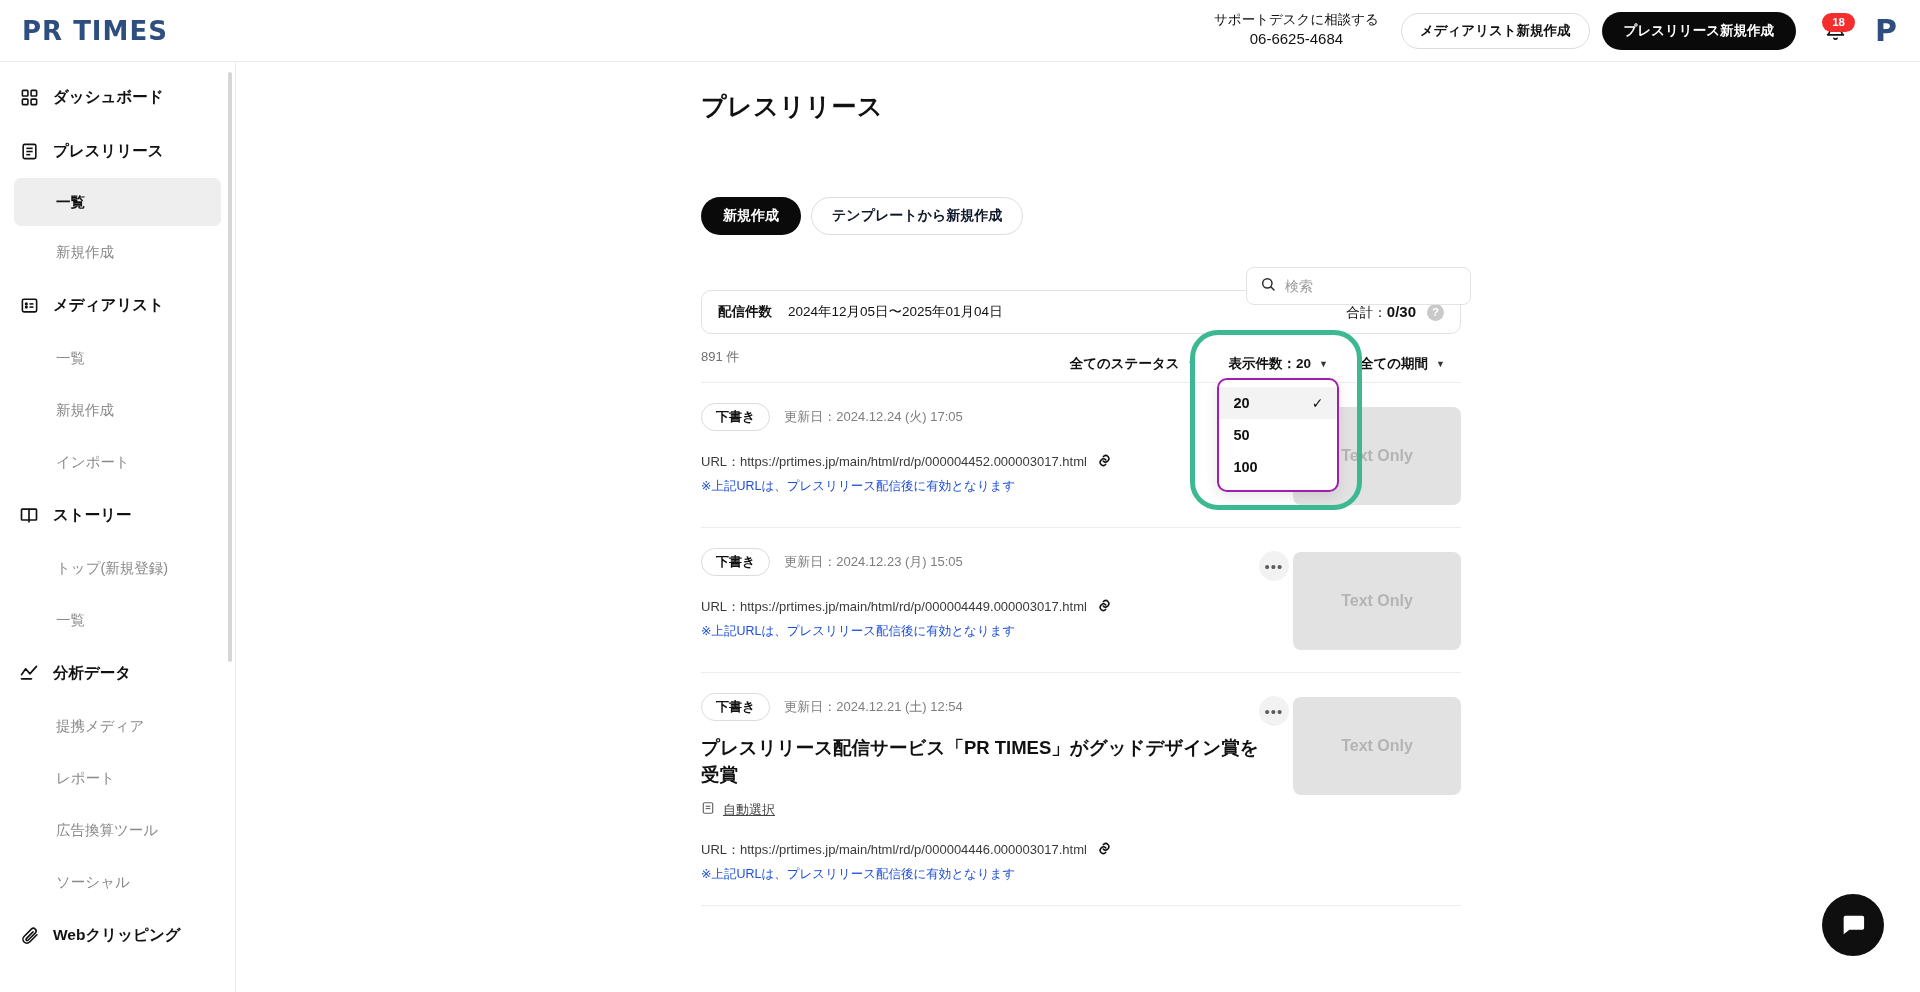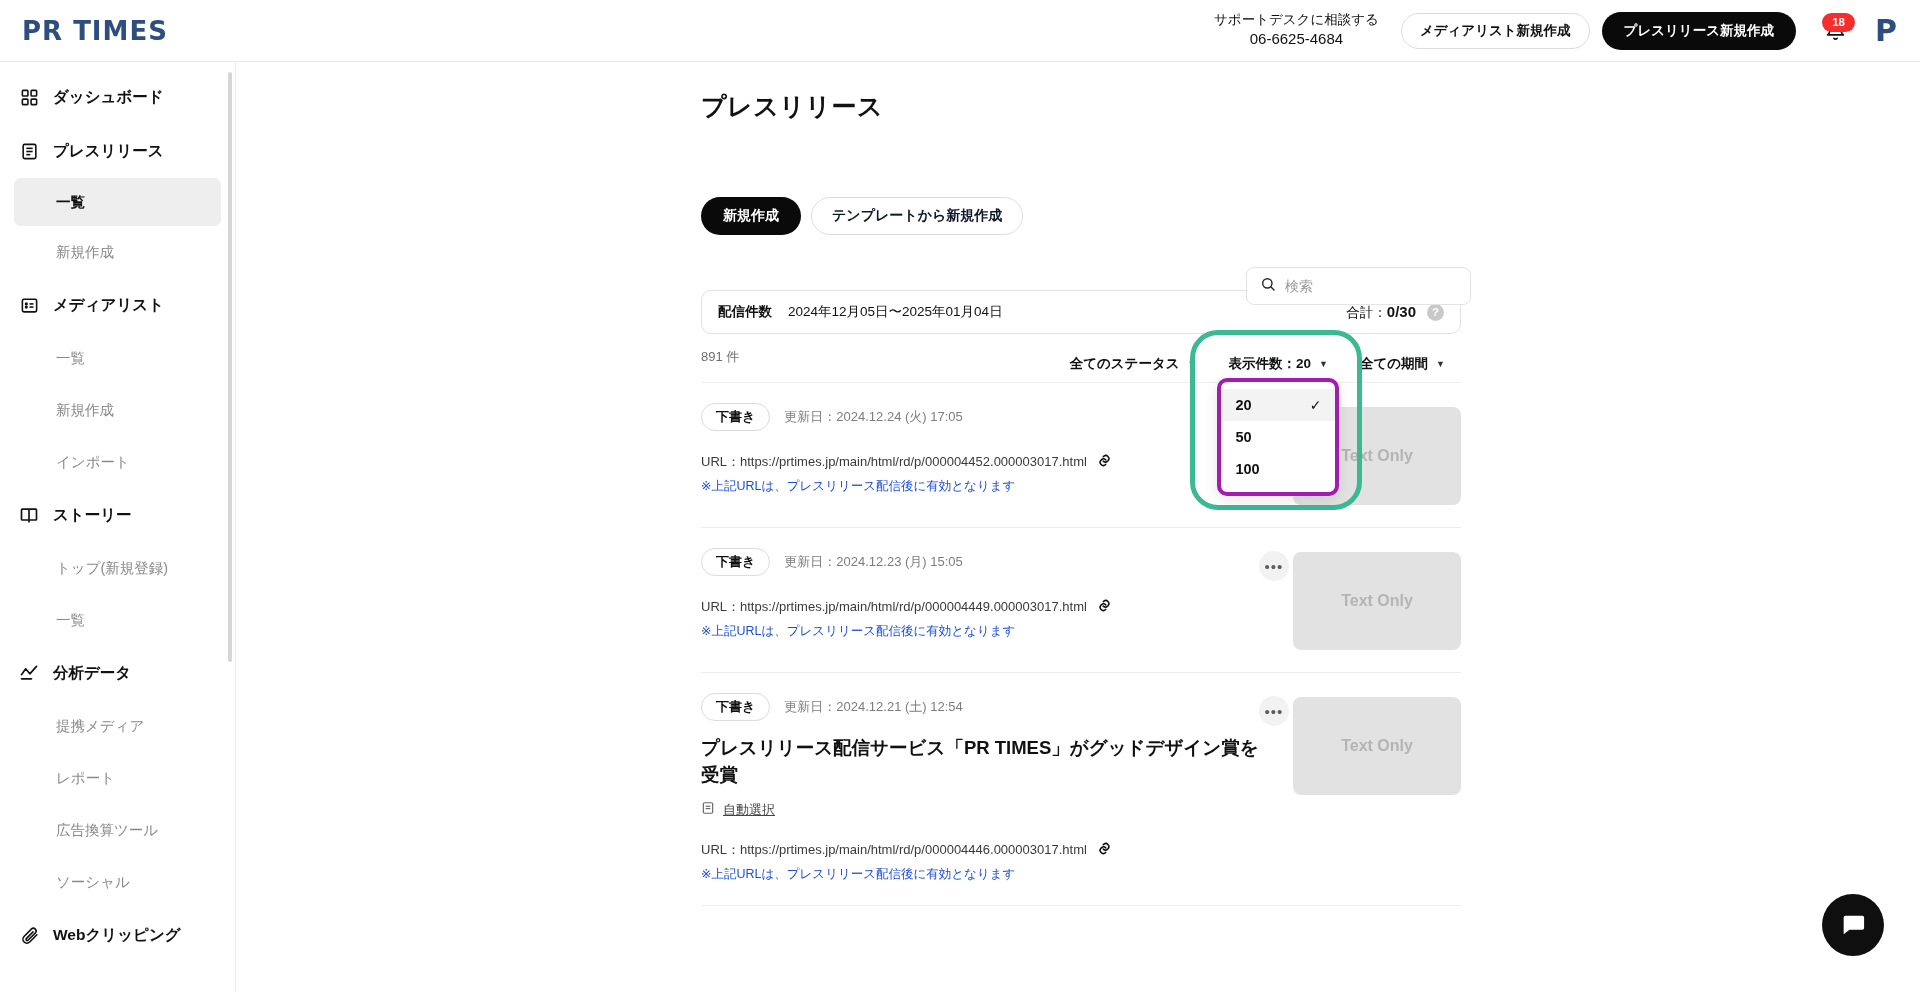--- a/index.html
+++ b/index.html
@@ -197,21 +197,21 @@
     position: absolute; left: -22px; top: -18px;
     width: 172px; height: 180px;
     border: 5px solid #3cb892; border-radius: 28px;
     pointer-events: none;
     z-index: 25;
   }
   .dd-menu {
     position: absolute; left: 5px; top: 30px;
     width: 122px;
     background: #fff;
-    border: 4px solid #a21caf;
+    border: 2px solid #a21caf;
     border-radius: 10px;
     box-shadow: 0 4px 14px rgba(0,0,0,0.10);
     padding: 7px 0;
     z-index: 30;
   }
   .dd-item {
     height: 32px; display: flex; align-items: center;
     padding: 0 14px;
     font-size: 14.5px; font-weight: bold; color: #111;
     cursor: pointer;

